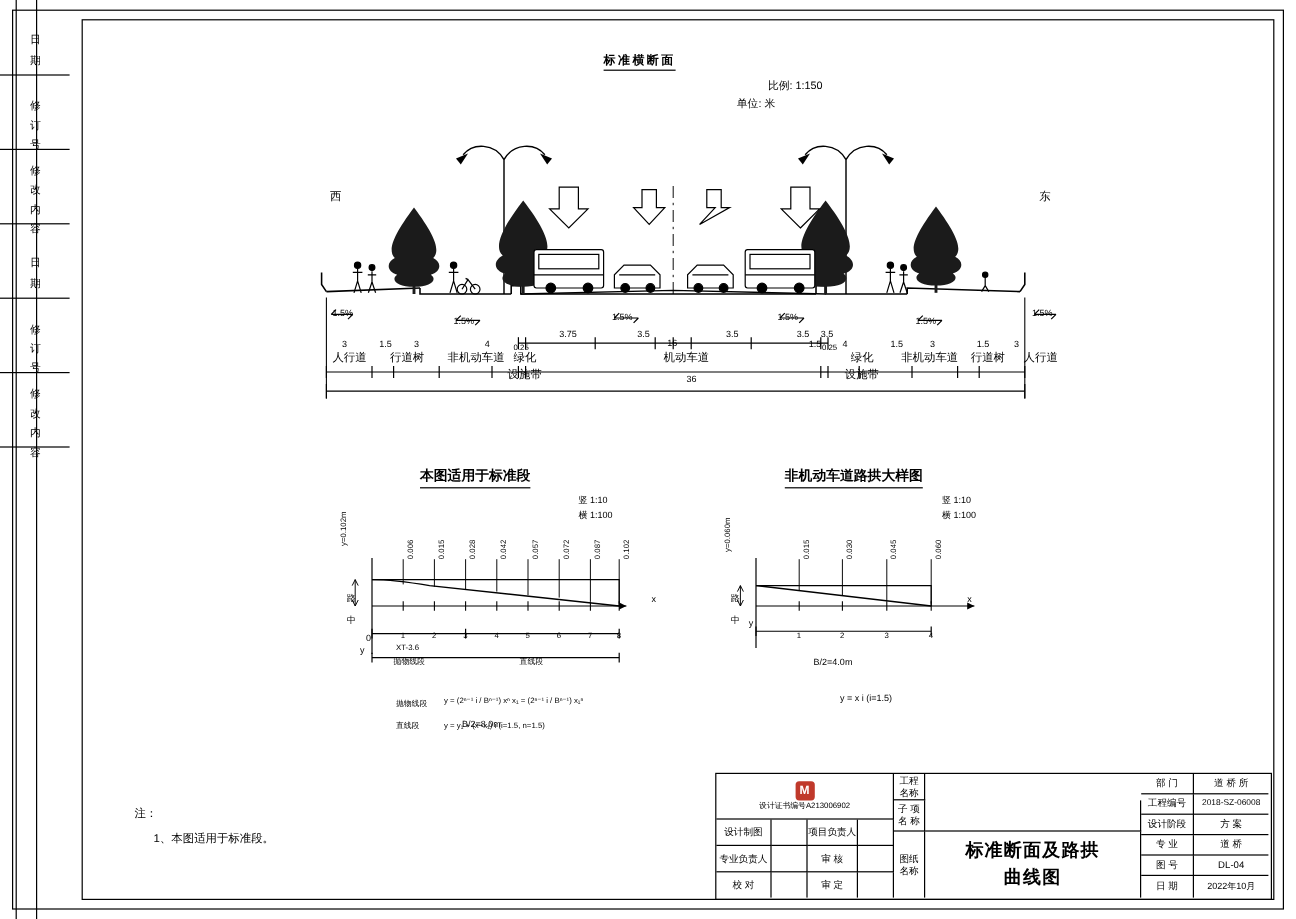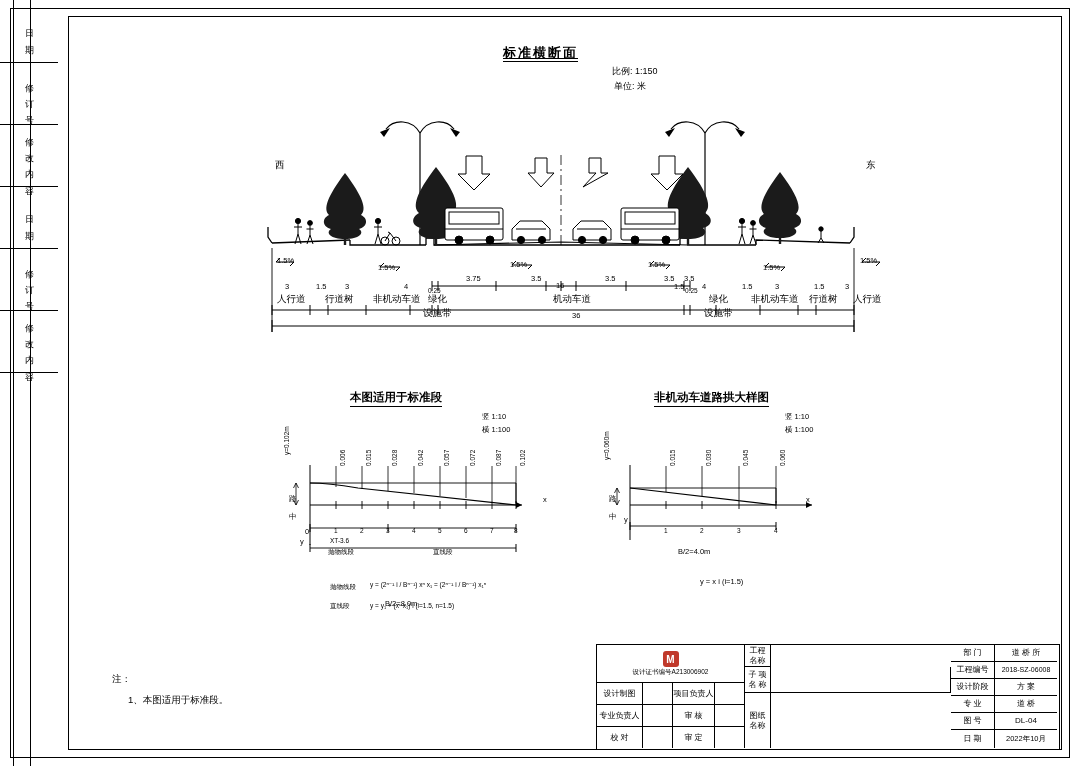--- a/index.html
+++ b/index.html
@@ -14,21 +14,21 @@
   #inner-border{left:68px;top:16px;width:992px;height:732px;border:1.6px solid #000;}
 
   
   #left-strip{left:10px;top:8px;width:58px;height:748px;}
   #left-strip .cell{position:absolute;left:0;width:58px;border-bottom:1px solid #000;}
   #left-strip .v{position:absolute;left:0;top:0;width:58px;height:100%;
       display:flex;align-items:center;justify-content:center;}
   #left-strip .vtxt{writing-mode:vertical-rl;text-orientation:upright;font-size:9px;letter-spacing:3px;}
   #left-strip .divv{position:absolute;top:0;bottom:0;width:0;border-left:1px solid #000;}
 
-  .ttl{font-size:13px;font-weight:bold;letter-spacing:2px;text-decoration:underline;}
+  .ttl{font-size:10px;font-weight:bold;letter-spacing:2px;}
   .ttl-ul{border-bottom:1.4px solid #000;padding-bottom:2px;}
   .sm{font-size:9px;}
   .xsm{font-size:7.5px;}
   .tiny{font-size:6.5px;}
   .cn{font-size:9.5px;}
 
   
   #titleblock{position:absolute;left:596px;top:644px;width:462px;height:104px;border:1.3px solid #000;}
   #titleblock .c{position:absolute;border-right:1px solid #000;border-bottom:1px solid #000;
      box-sizing:border-box;display:flex;align-items:center;justify-content:center;text-align:center;
@@ -81,21 +81,21 @@
         </div>
     </div>
     <div class="cell" style="top:310px;height:62px;">
       <div class="v">
           <span class="vtxt">修 改 内 容</span>
         </div>
     </div>
   </div>
 
   <div class="txt ttl ttl-ul" style="left:503px;top:46px;">标准横断面</div>
-  <div class="txt sm" style="left:612px;top:67px;text-align:right;">比例: 1:150</div>
+  <div class="txt sm" style="left:640px;top:67px;text-align:right;">比例: 1:150</div>
   <div class="txt sm" style="left:614px;top:82px;">单位: 米</div>
 
   <svg class="abs" style="left:250px;top:95px;" width="660" height="175">
     <g stroke="#000" fill="none" stroke-width="1">
 
       <path d="M22,148 L100,145" stroke-width="1.3"></path>
       <path d="M100,145 L100,150 L176,150" stroke-width="1.3"></path>
       <path d="M176,150 L176,143 L184,143" stroke-width="1.3"></path>
       <path d="M184,143 L184,150 L430,150" stroke-width="1.3"></path>
       <path d="M430,150 L430,143 L438,143" stroke-width="1.3"></path>
@@ -484,20 +484,24 @@
     <div class="c" style="left:148px;top:22px;width:26px;height:26px;flex-direction:column;">
       <span>子  项</span>
       <span>名  称</span>
     </div>
     <div class="c" style="left:174px;top:22px;width:180px;height:26px;"></div>
 
     <div class="c nbb" style="left:148px;top:48px;width:26px;height:55px;flex-direction:column;">
       <span>图纸</span>
       <span>名称</span>
     </div>
+    <div class="c nbb" style="left:174px;top:48px;width:180px;height:55px;flex-direction:column;">
+      <span class="sheetname">标准断面及路拱</span>
+      <span class="sheetname">曲线图</span>
+    </div>
 
     <div class="c" style="left:354px;top:0;width:44px;height:17px;">部  门</div>
     <div class="c nb" style="left:398px;top:0;width:62px;height:17px;">道 桥 所</div>
     <div class="c" style="left:354px;top:17px;width:44px;height:17px;">工程编号</div>
     <div class="c nb" style="left:398px;top:17px;width:62px;height:17px;font-size:7px;">2018-SZ-06008</div>
     <div class="c" style="left:354px;top:34px;width:44px;height:17px;">设计阶段</div>
     <div class="c nb" style="left:398px;top:34px;width:62px;height:17px;">方  案</div>
     <div class="c" style="left:354px;top:51px;width:44px;height:17px;">专  业</div>
     <div class="c nb" style="left:398px;top:51px;width:62px;height:17px;">道  桥</div>
     <div class="c" style="left:354px;top:68px;width:44px;height:17px;">图  号</div>

